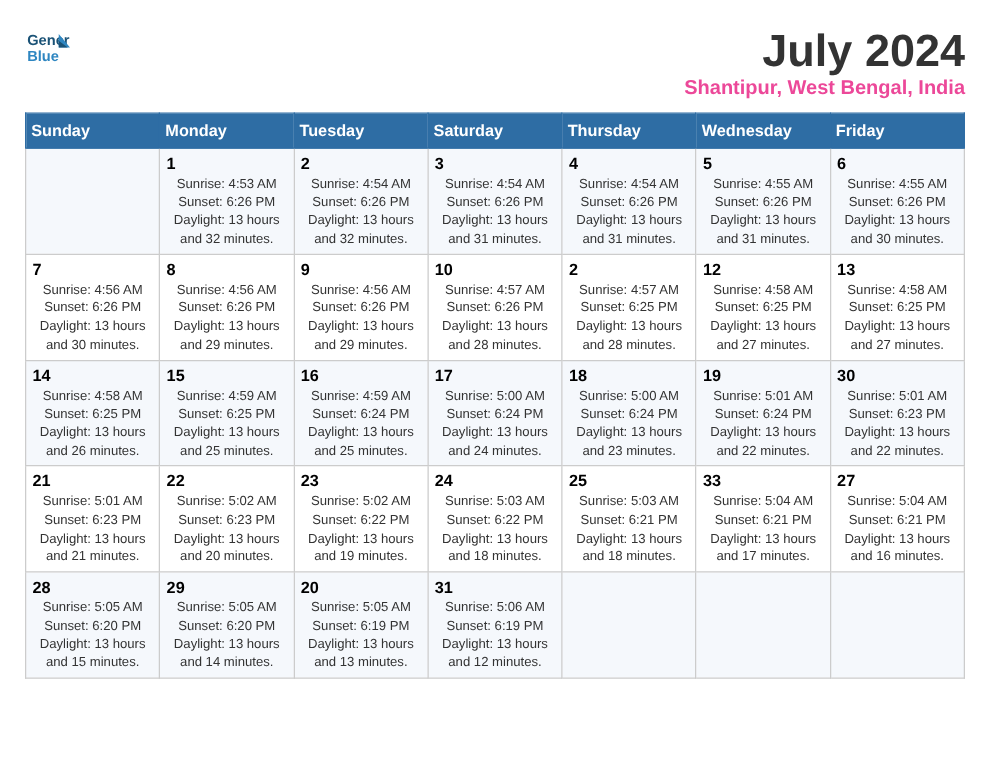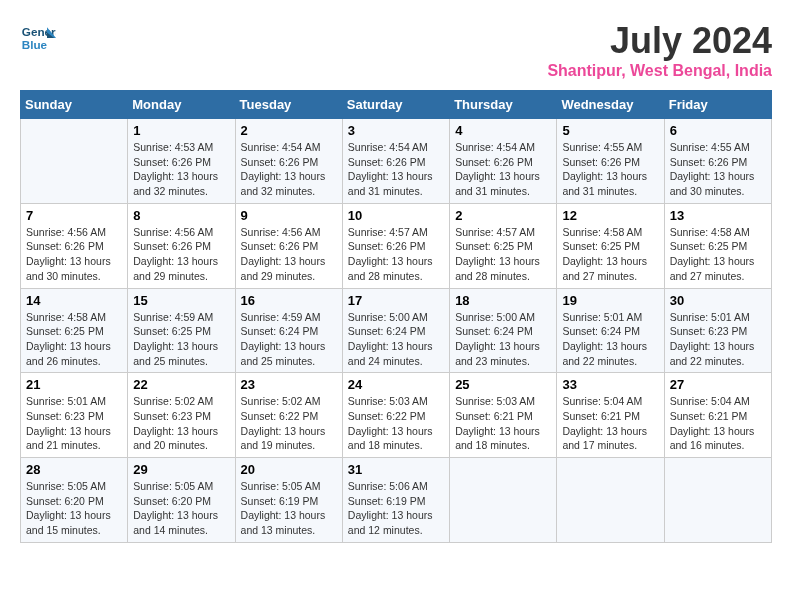--- a/index.html
+++ b/index.html
@@ -69,20 +69,21 @@
     .day-number {
       font-weight: bold;
       font-size: 13px;
       display: block;
       margin-bottom: 2px;
     }
     .day-info {
       font-size: 10.5px;
       color: #333;
       line-height: 1.4;
+      text-align: center;
     }
   </style>
 </head>
 <body>
 
 <div class="header-section">
   <div class="logo">
     <svg class="logo-icon" viewBox="0 0 40 40">
       <text x="2" y="18" font-size="13" font-weight="bold" fill="#1a5276">General</text>
       <text x="2" y="32" font-size="13" font-weight="bold" fill="#2e86c1">Blue</text>

